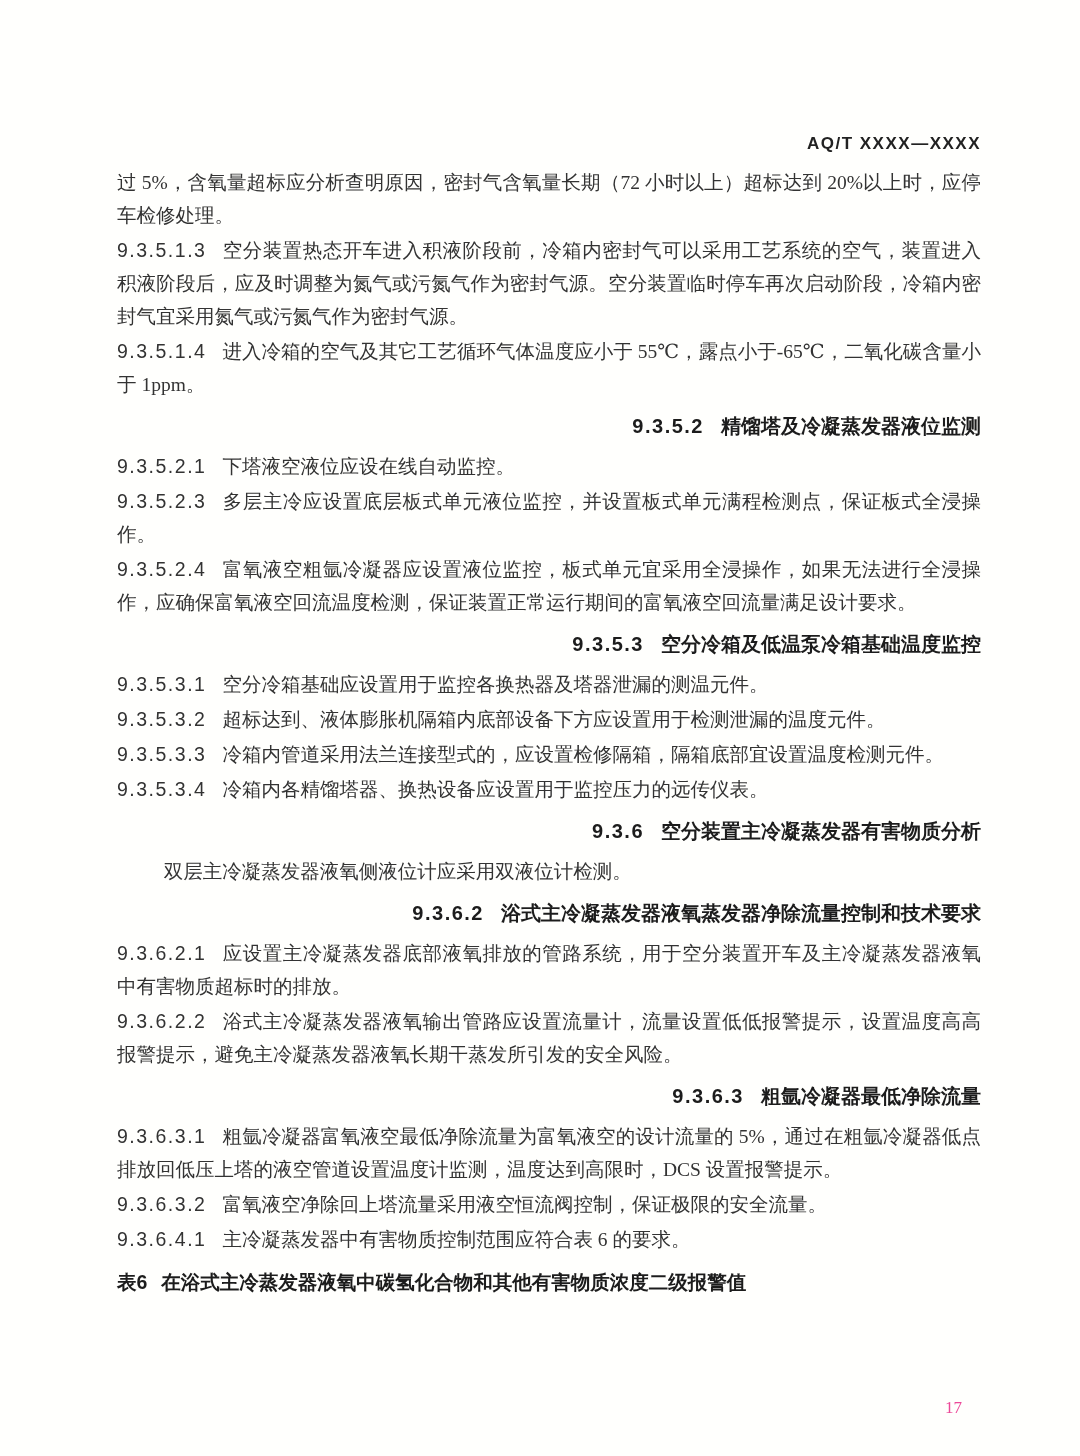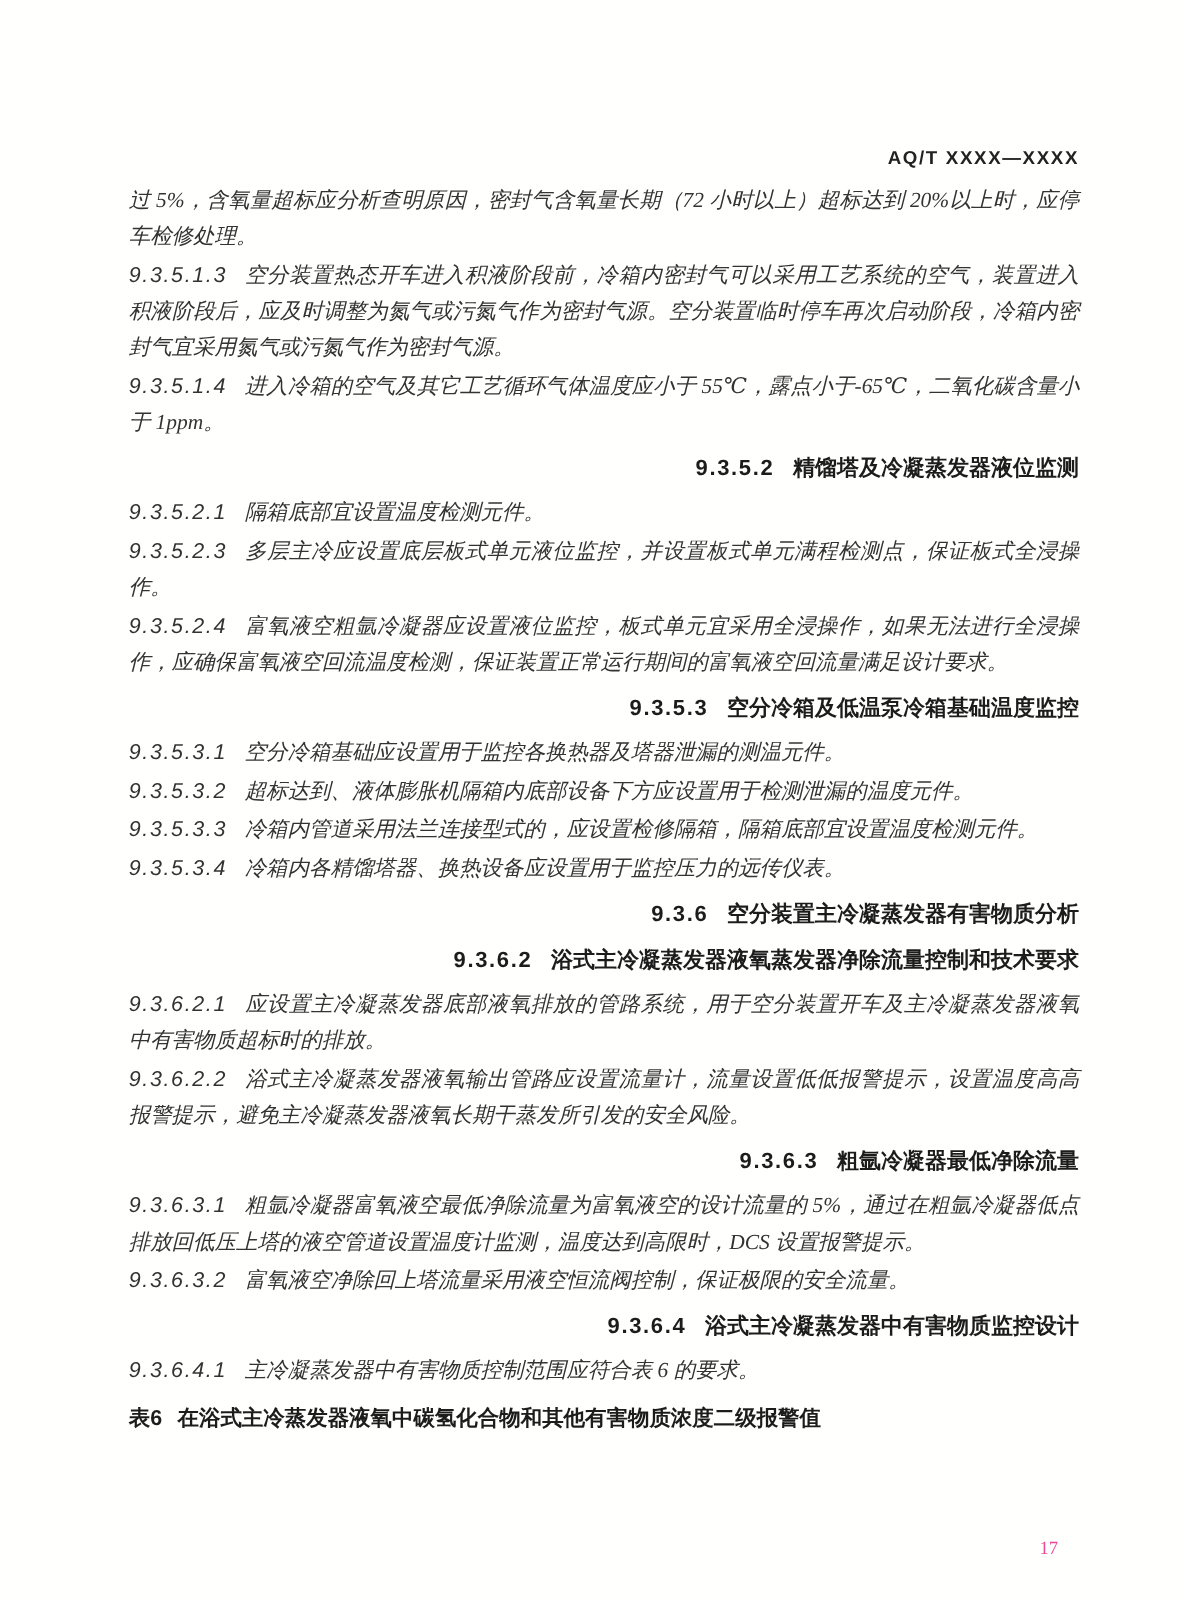--- a/index.html
+++ b/index.html
@@ -34,21 +34,20 @@
   }
   p {
     margin: 0;
   }
   .para {
     font-size: 19.5px;
     line-height: 33px;
     text-align: justify;
     color: #333333;
     margin-bottom: 2px;
-    font-style: italic;
   }
   .para .num {
     font-family: "Liberation Sans", "DejaVu Sans", sans-serif;
     letter-spacing: 1.5px;
     margin-right: 16px;
     white-space: nowrap;
   }
   .indent {
     text-indent: 2.4em;
     text-align: left;
@@ -95,36 +94,36 @@
 
   <div class="page-header">
     <span>AQ/T XXXX—XXXX</span>
   </div>
 
   <main class="doc-body">
       <p class="para"><span>过 5%，含氧量超标应分析查明原因，密封气含氧量长期（72 小时以上）超标达到 20%以上时，应停车检修处理。</span></p>
       <p class="para"><span class="num">9.3.5.1.3</span><span>空分装置热态开车进入积液阶段前，冷箱内密封气可以采用工艺系统的空气，装置进入积液阶段后，应及时调整为氮气或污氮气作为密封气源。空分装置临时停车再次启动阶段，冷箱内密封气宜采用氮气或污氮气作为密封气源。</span></p>
       <p class="para"><span class="num">9.3.5.1.4</span><span>进入冷箱的空气及其它工艺循环气体温度应小于 55℃，露点小于-65℃，二氧化碳含量小于 1ppm。</span></p>
       <p class="heading"><span class="num">9.3.5.2</span><span>精馏塔及冷凝蒸发器液位监测</span></p>
-      <p class="para"><span class="num">9.3.5.2.1</span><span>隔箱底部宜设置温度检测元件。</span></p>
+      <p class="para"><span class="num">9.3.5.2.1</span><span>下塔液空液位应设在线自动监控。</span></p>
       <p class="para"><span class="num">9.3.5.2.3</span><span>多层主冷应设置底层板式单元液位监控，并设置板式单元满程检测点，保证板式全浸操作。</span></p>
       <p class="para"><span class="num">9.3.5.2.4</span><span>富氧液空粗氩冷凝器应设置液位监控，板式单元宜采用全浸操作，如果无法进行全浸操作，应确保富氧液空回流温度检测，保证装置正常运行期间的富氧液空回流量满足设计要求。</span></p>
       <p class="heading"><span class="num">9.3.5.3</span><span>空分冷箱及低温泵冷箱基础温度监控</span></p>
       <p class="para"><span class="num">9.3.5.3.1</span><span>空分冷箱基础应设置用于监控各换热器及塔器泄漏的测温元件。</span></p>
       <p class="para"><span class="num">9.3.5.3.2</span><span>超标达到、液体膨胀机隔箱内底部设备下方应设置用于检测泄漏的温度元件。</span></p>
       <p class="para"><span class="num">9.3.5.3.3</span><span>冷箱内管道采用法兰连接型式的，应设置检修隔箱，隔箱底部宜设置温度检测元件。</span></p>
       <p class="para"><span class="num">9.3.5.3.4</span><span>冷箱内各精馏塔器、换热设备应设置用于监控压力的远传仪表。</span></p>
       <p class="heading"><span class="num">9.3.6</span><span>空分装置主冷凝蒸发器有害物质分析</span></p>
+      <p class="para indent"><span>双层主冷凝蒸发器液氧侧液位计应采用双液位计检测。</span></p>
       <p class="heading"><span class="num">9.3.6.2</span><span>浴式主冷凝蒸发器液氧蒸发器净除流量控制和技术要求</span></p>
       <p class="para"><span class="num">9.3.6.2.1</span><span>应设置主冷凝蒸发器底部液氧排放的管路系统，用于空分装置开车及主冷凝蒸发器液氧中有害物质超标时的排放。</span></p>
       <p class="para"><span class="num">9.3.6.2.2</span><span>浴式主冷凝蒸发器液氧输出管路应设置流量计，流量设置低低报警提示，设置温度高高报警提示，避免主冷凝蒸发器液氧长期干蒸发所引发的安全风险。</span></p>
       <p class="heading"><span class="num">9.3.6.3</span><span>粗氩冷凝器最低净除流量</span></p>
       <p class="para"><span class="num">9.3.6.3.1</span><span>粗氩冷凝器富氧液空最低净除流量为富氧液空的设计流量的 5%，通过在粗氩冷凝器低点排放回低压上塔的液空管道设置温度计监测，温度达到高限时，DCS 设置报警提示。</span></p>
       <p class="para"><span class="num">9.3.6.3.2</span><span>富氧液空净除回上塔流量采用液空恒流阀控制，保证极限的安全流量。</span></p>
-      <p class="heading"><span class="num">9.3.6.4</span><span>浴式主冷凝蒸发器中有害物质监控设计</span></p>
       <p class="para"><span class="num">9.3.6.4.1</span><span>主冷凝蒸发器中有害物质控制范围应符合表 6 的要求。</span></p>
       <p class="table-caption"><span class="cap-label">表6</span><span>在浴式主冷蒸发器液氧中碳氢化合物和其他有害物质浓度二级报警值</span></p>
     </main>
 
   <div class="page-footer">
     <span>17</span>
   </div>
 
 </div>
 

